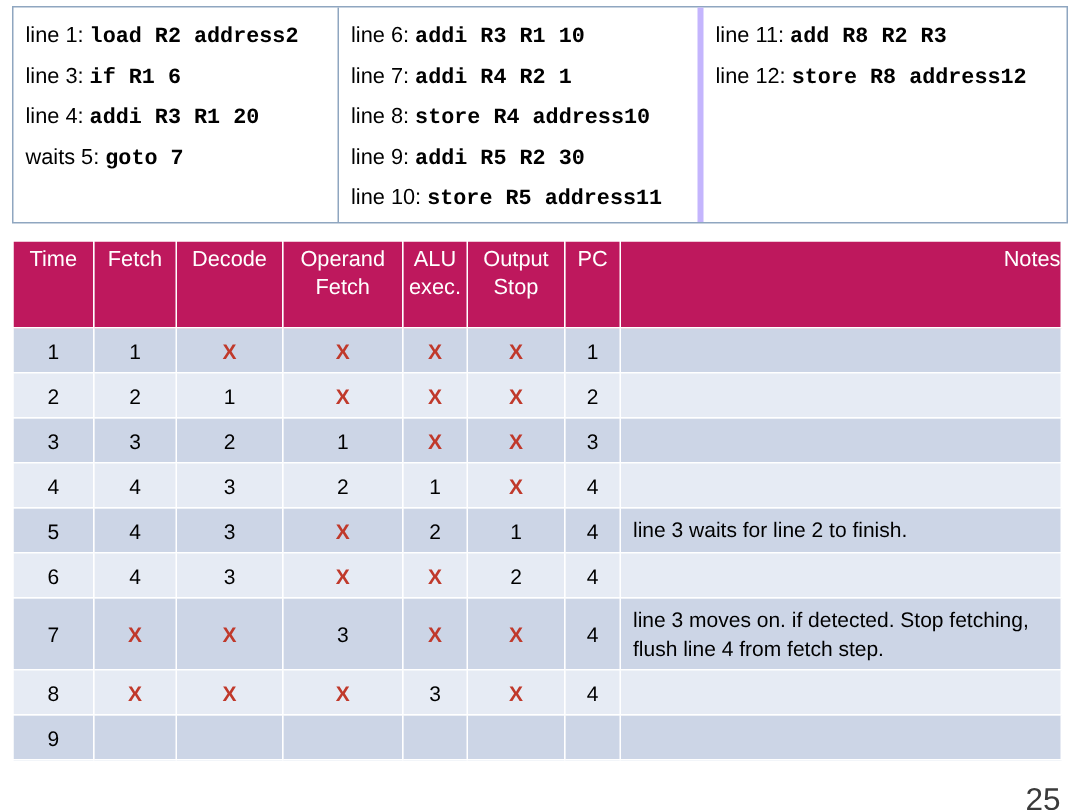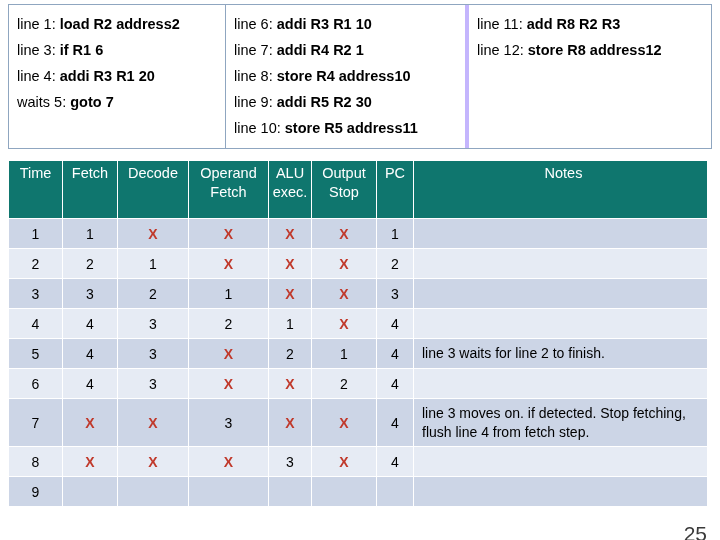--- a/index.html
+++ b/index.html
@@ -34,49 +34,49 @@
   .code-col.c0 { width: 217px; border-right: 1px solid #8fa6c0; }
   .code-col.c1 { width: 243px; border-right: 4px solid #c4b5fd; }
   .code-col.c2 { width: 242px; }
   .code-line {
     font-size: 14.5px;
     line-height: 26px;
     color: #000000;
     white-space: nowrap;
   }
   .code-line .lbl { font-weight: normal; }
-  .code-line .ins { font-weight: bold; }
+  .code-line .ins { font-weight: bold; font-family: Liberation Mono, monospace; }
 
   
   #pipeline-table {
     position: absolute;
     left: 8px;
     top: 160px;
     width: 699px;
     border-collapse: collapse;
     table-layout: fixed;
   }
   #pipeline-table td, #pipeline-table th {
     border: 1px solid #ffffff;
     padding: 0;
     margin: 0;
   }
   #pipeline-table thead th {
-    background: #0f766e;
+    background: #be185d;
     color: #ffffff;
     font-weight: normal;
     font-size: 14.5px;
     line-height: 19px;
     height: 54px;
     vertical-align: top;
     padding-top: 3px;
     text-align: center;
   }
   #pipeline-table thead th.notes-h {
-    text-align: center;
+    text-align: right;
     padding-left: 6px;
   }
   #pipeline-table tbody td {
     font-size: 14px;
     text-align: center;
     height: 29px;
     vertical-align: middle;
     color: #000000;
   }
   #pipeline-table tbody tr.odd td { background: #ccd5e6; }

